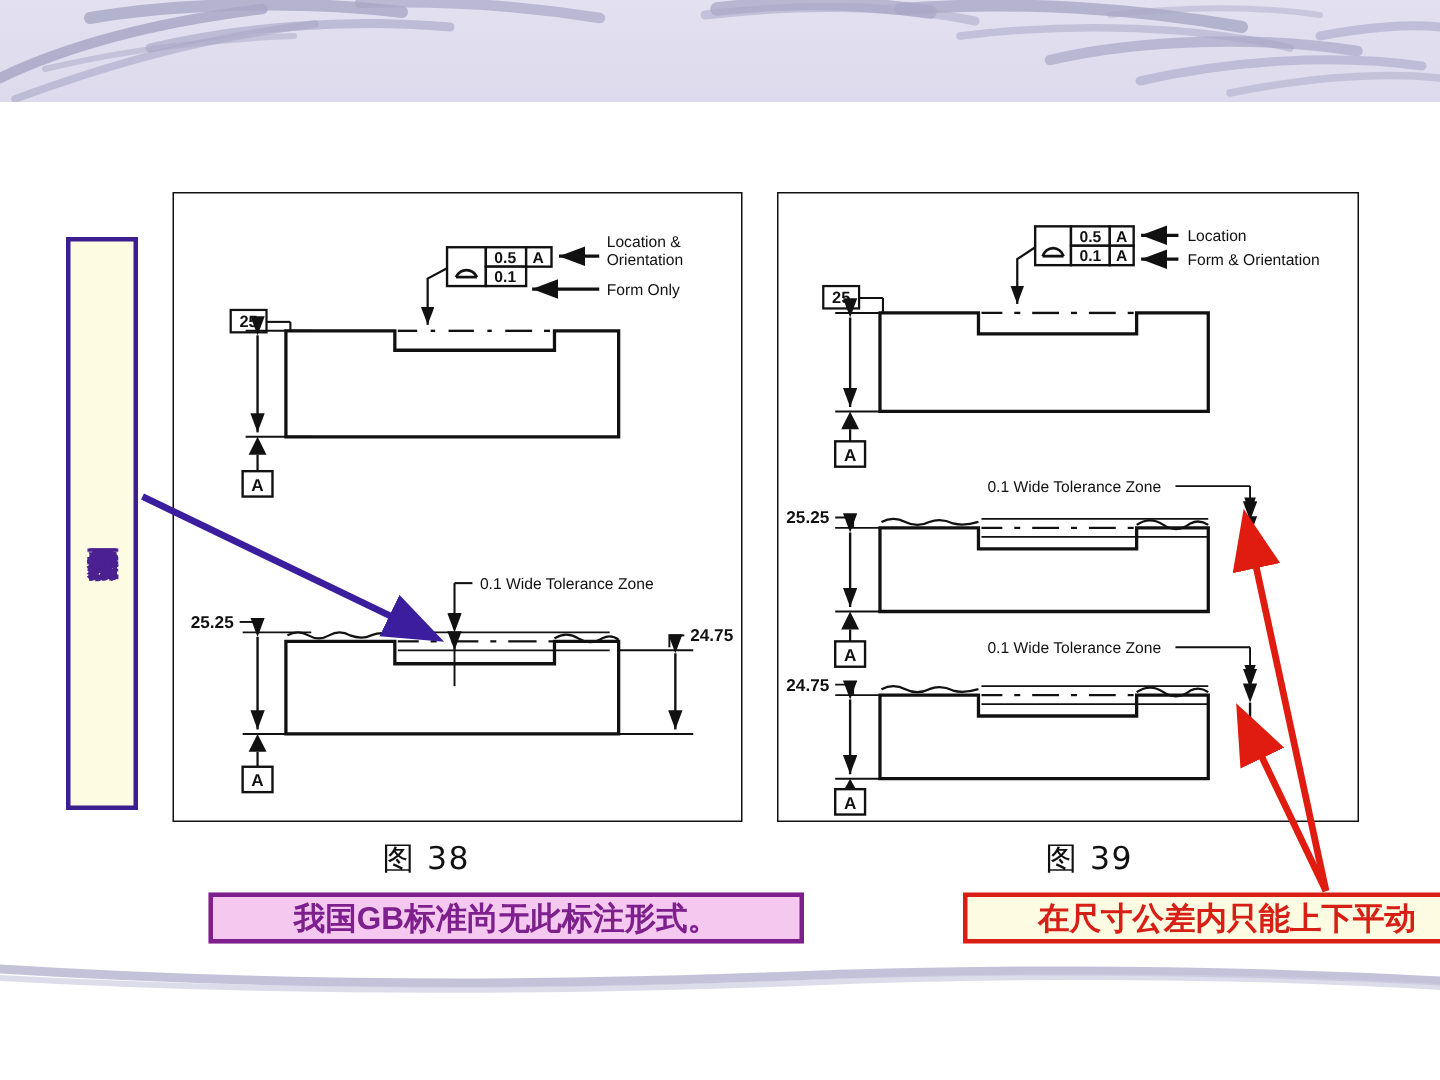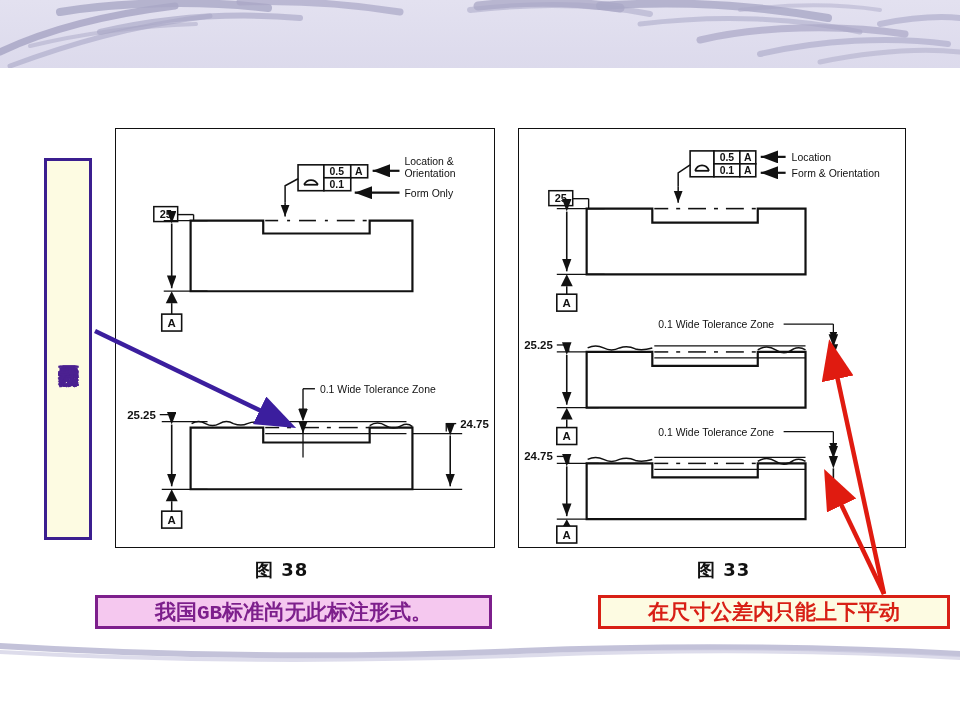--- a/index.html
+++ b/index.html
@@ -37,33 +37,34 @@
   }
 
   
   .panel{position:absolute;background:#ffffff;border:1.5px solid #111;box-sizing:border-box;}
   #panel-left{left:115px;top:128px;width:380px;height:420px;}
   #panel-right{left:518px;top:128px;width:388px;height:420px;}
   .panel svg{display:block;width:100%;height:100%;}
 
   
   .figcap{
-    position:absolute;font-size:18px;font-weight:700;color:#111;
+    position:absolute;font-size:21px;font-weight:400;color:#111;
     font-family:"DejaVu Sans","Liberation Sans",sans-serif;
     letter-spacing:1px;
   }
   #figcap-left{left:255px;top:558px;}
   #figcap-right{left:697px;top:558px;}
 
   
   .callout{
     position:absolute;box-sizing:border-box;
     display:flex;align-items:center;justify-content:center;
     font-weight:700;
-    font-family:Liberation Mono, monospace;
+    font-family:Liberation Sans, sans-serif;
+    margin-left:44px;
   }
   #callout-left{
     left:95px;top:595px;width:397px;height:34px;
     background:#f5c8ef;border:3px solid #7d1f8c;color:#7d1f8c;font-size:21px;
   }
   #callout-right{
     left:598px;top:595px;width:352px;height:34px;
     background:#fdfbe2;border:3px solid #d81f15;color:#d81f15;font-size:21px;
   }
 
@@ -345,21 +346,21 @@
         <line x1="48" y1="339" x2="48" y2="389" stroke="#111" stroke-width="1.6" marker-start="url(#ah2)" marker-end="url(#ah2)"></line>
         <path d="M48,392 L42,403 L54,403 Z" fill="#111"></path>
         <line x1="48" y1="403" x2="48" y2="409" stroke="#111" stroke-width="1.5"></line>
         <rect x="38" y="399" width="20" height="17" fill="#fff" stroke="#111" stroke-width="1.6"></rect>
         <text class="tt" x="48" y="412" font-size="11.5" font-weight="700" text-anchor="middle">A</text>
       </g>
     </svg>
   </div>
 
   <div class="figcap" id="figcap-left">图  38</div>
-  <div class="figcap" id="figcap-right">图  33</div>
+  <div class="figcap" id="figcap-right">图  39</div>
 
   <div class="callout" id="callout-left">
     <span>我国GB标准尚无此标注形式。</span>
   </div>
   <div class="callout" id="callout-right">
     <span>在尺寸公差内只能上下平动</span>
   </div>
 
   <svg id="overlay" viewBox="0 0 960 720">
     <defs>

